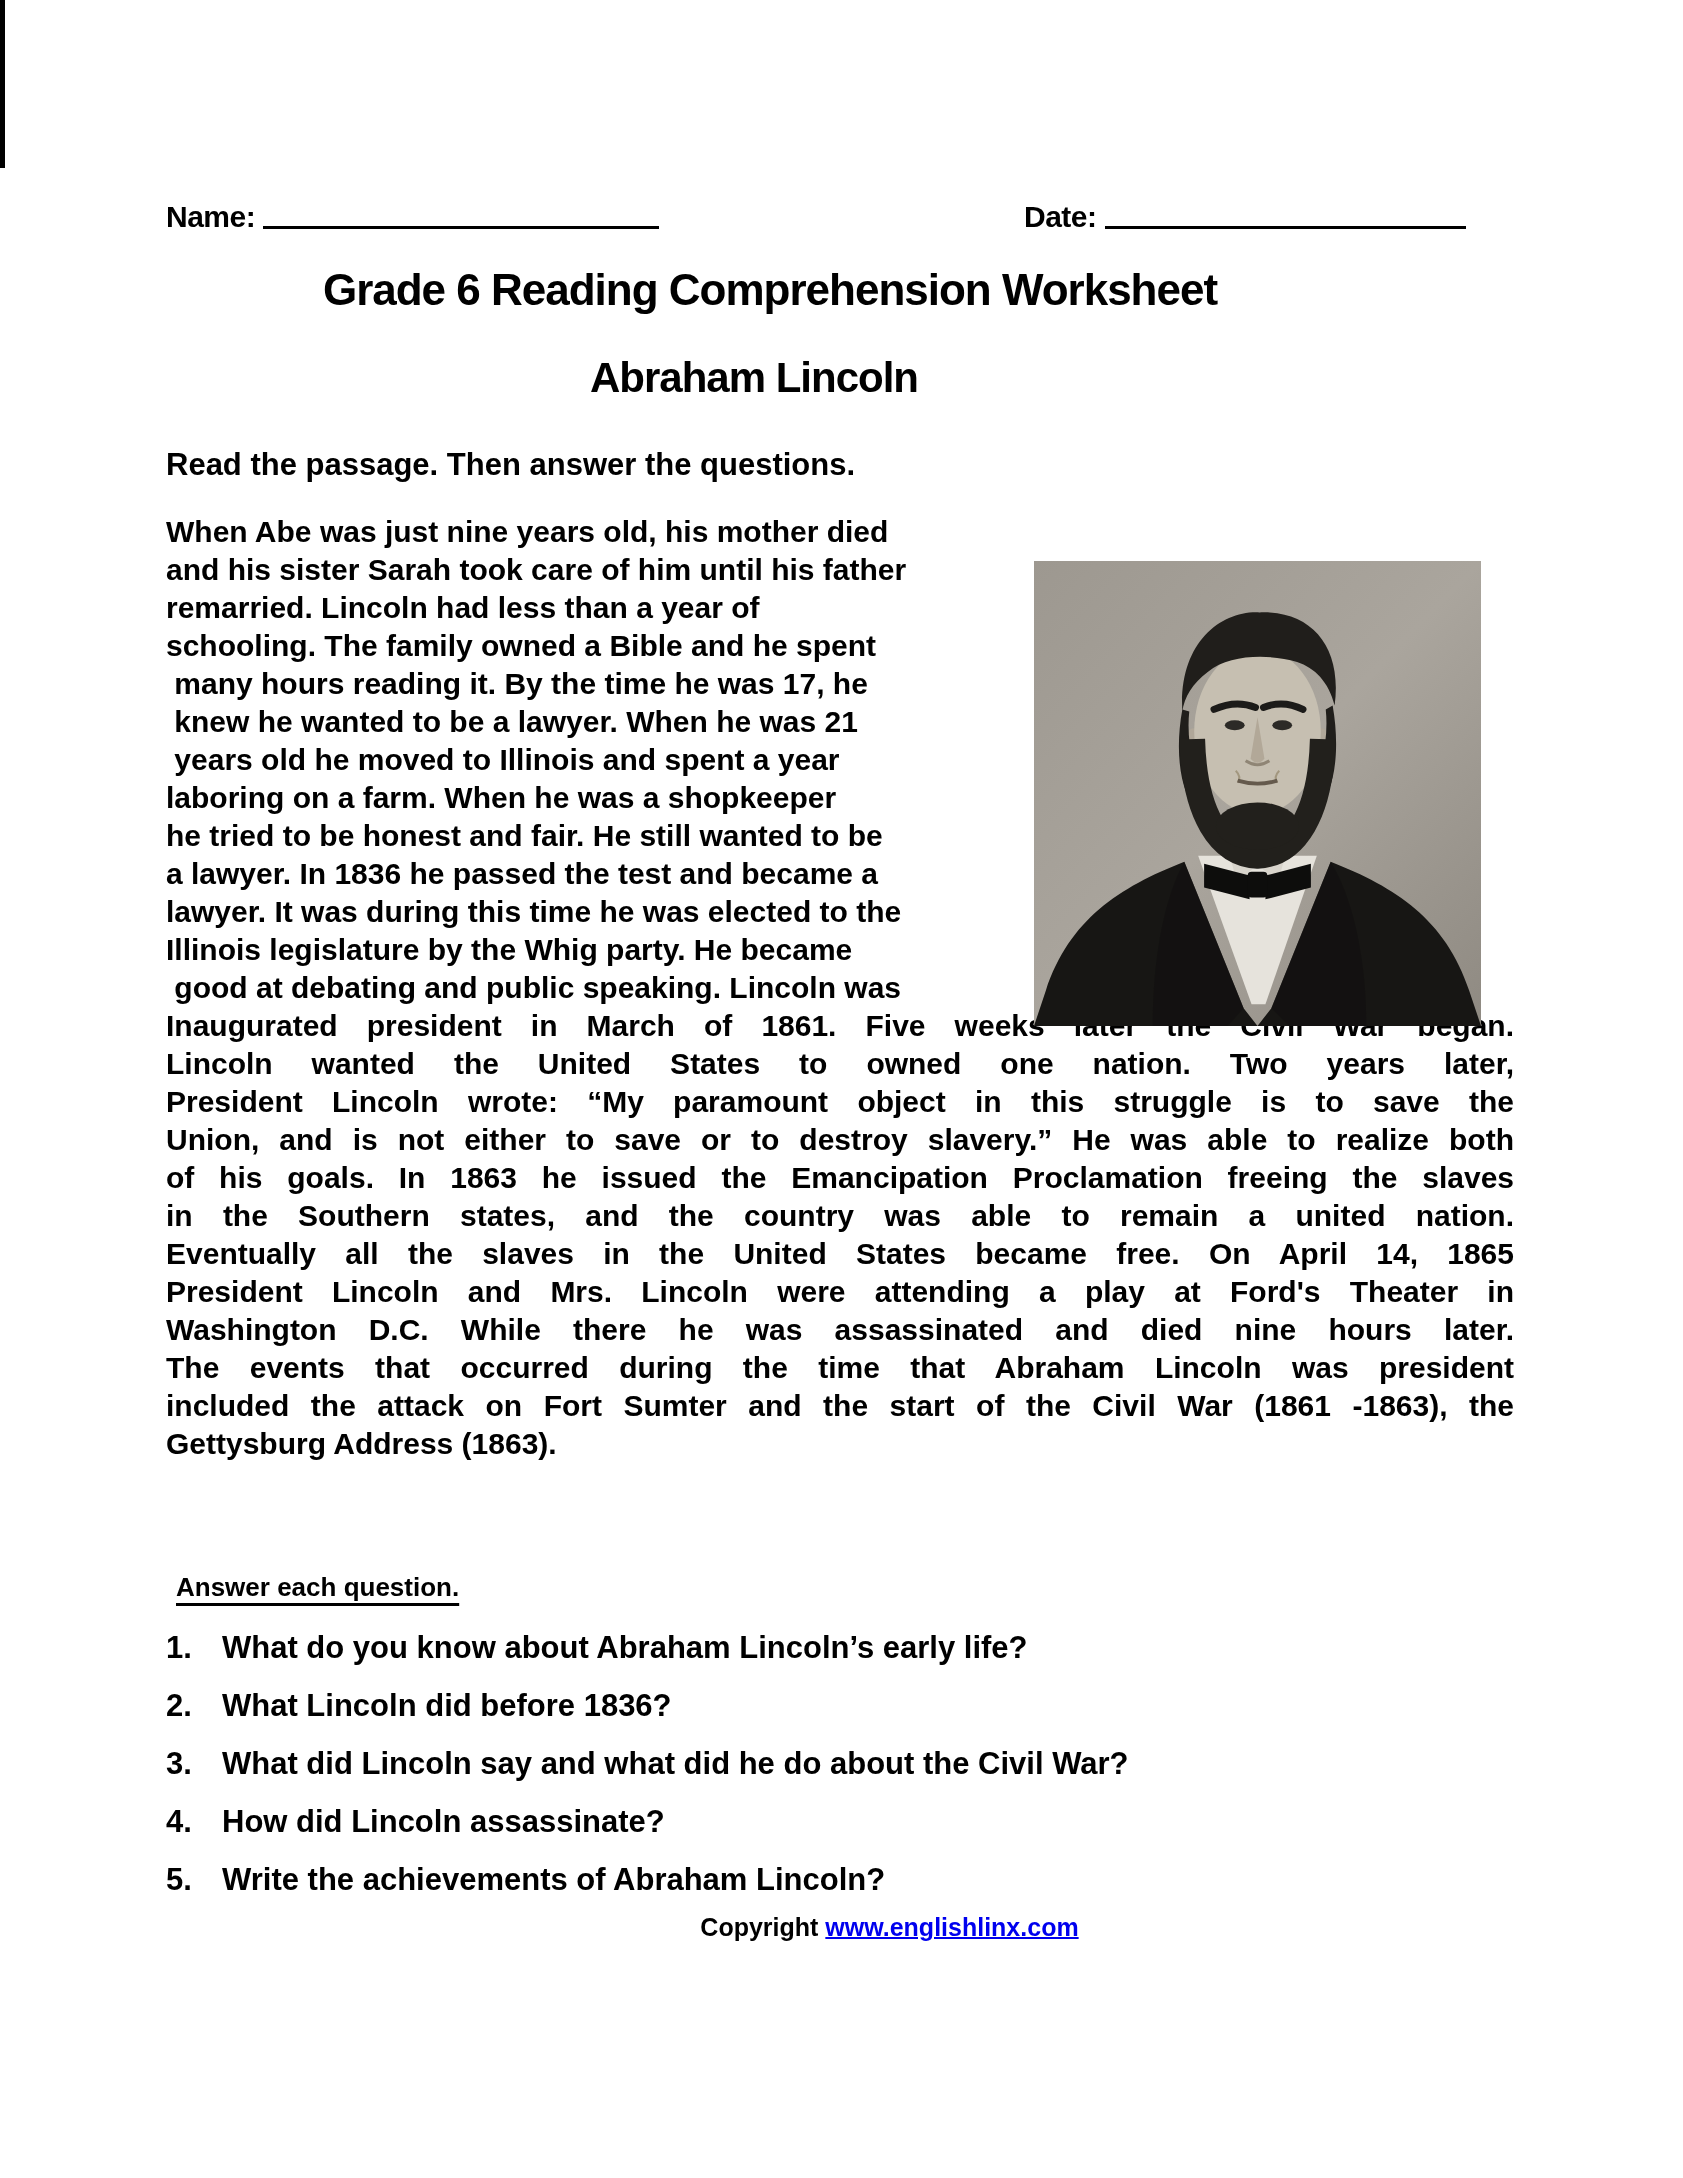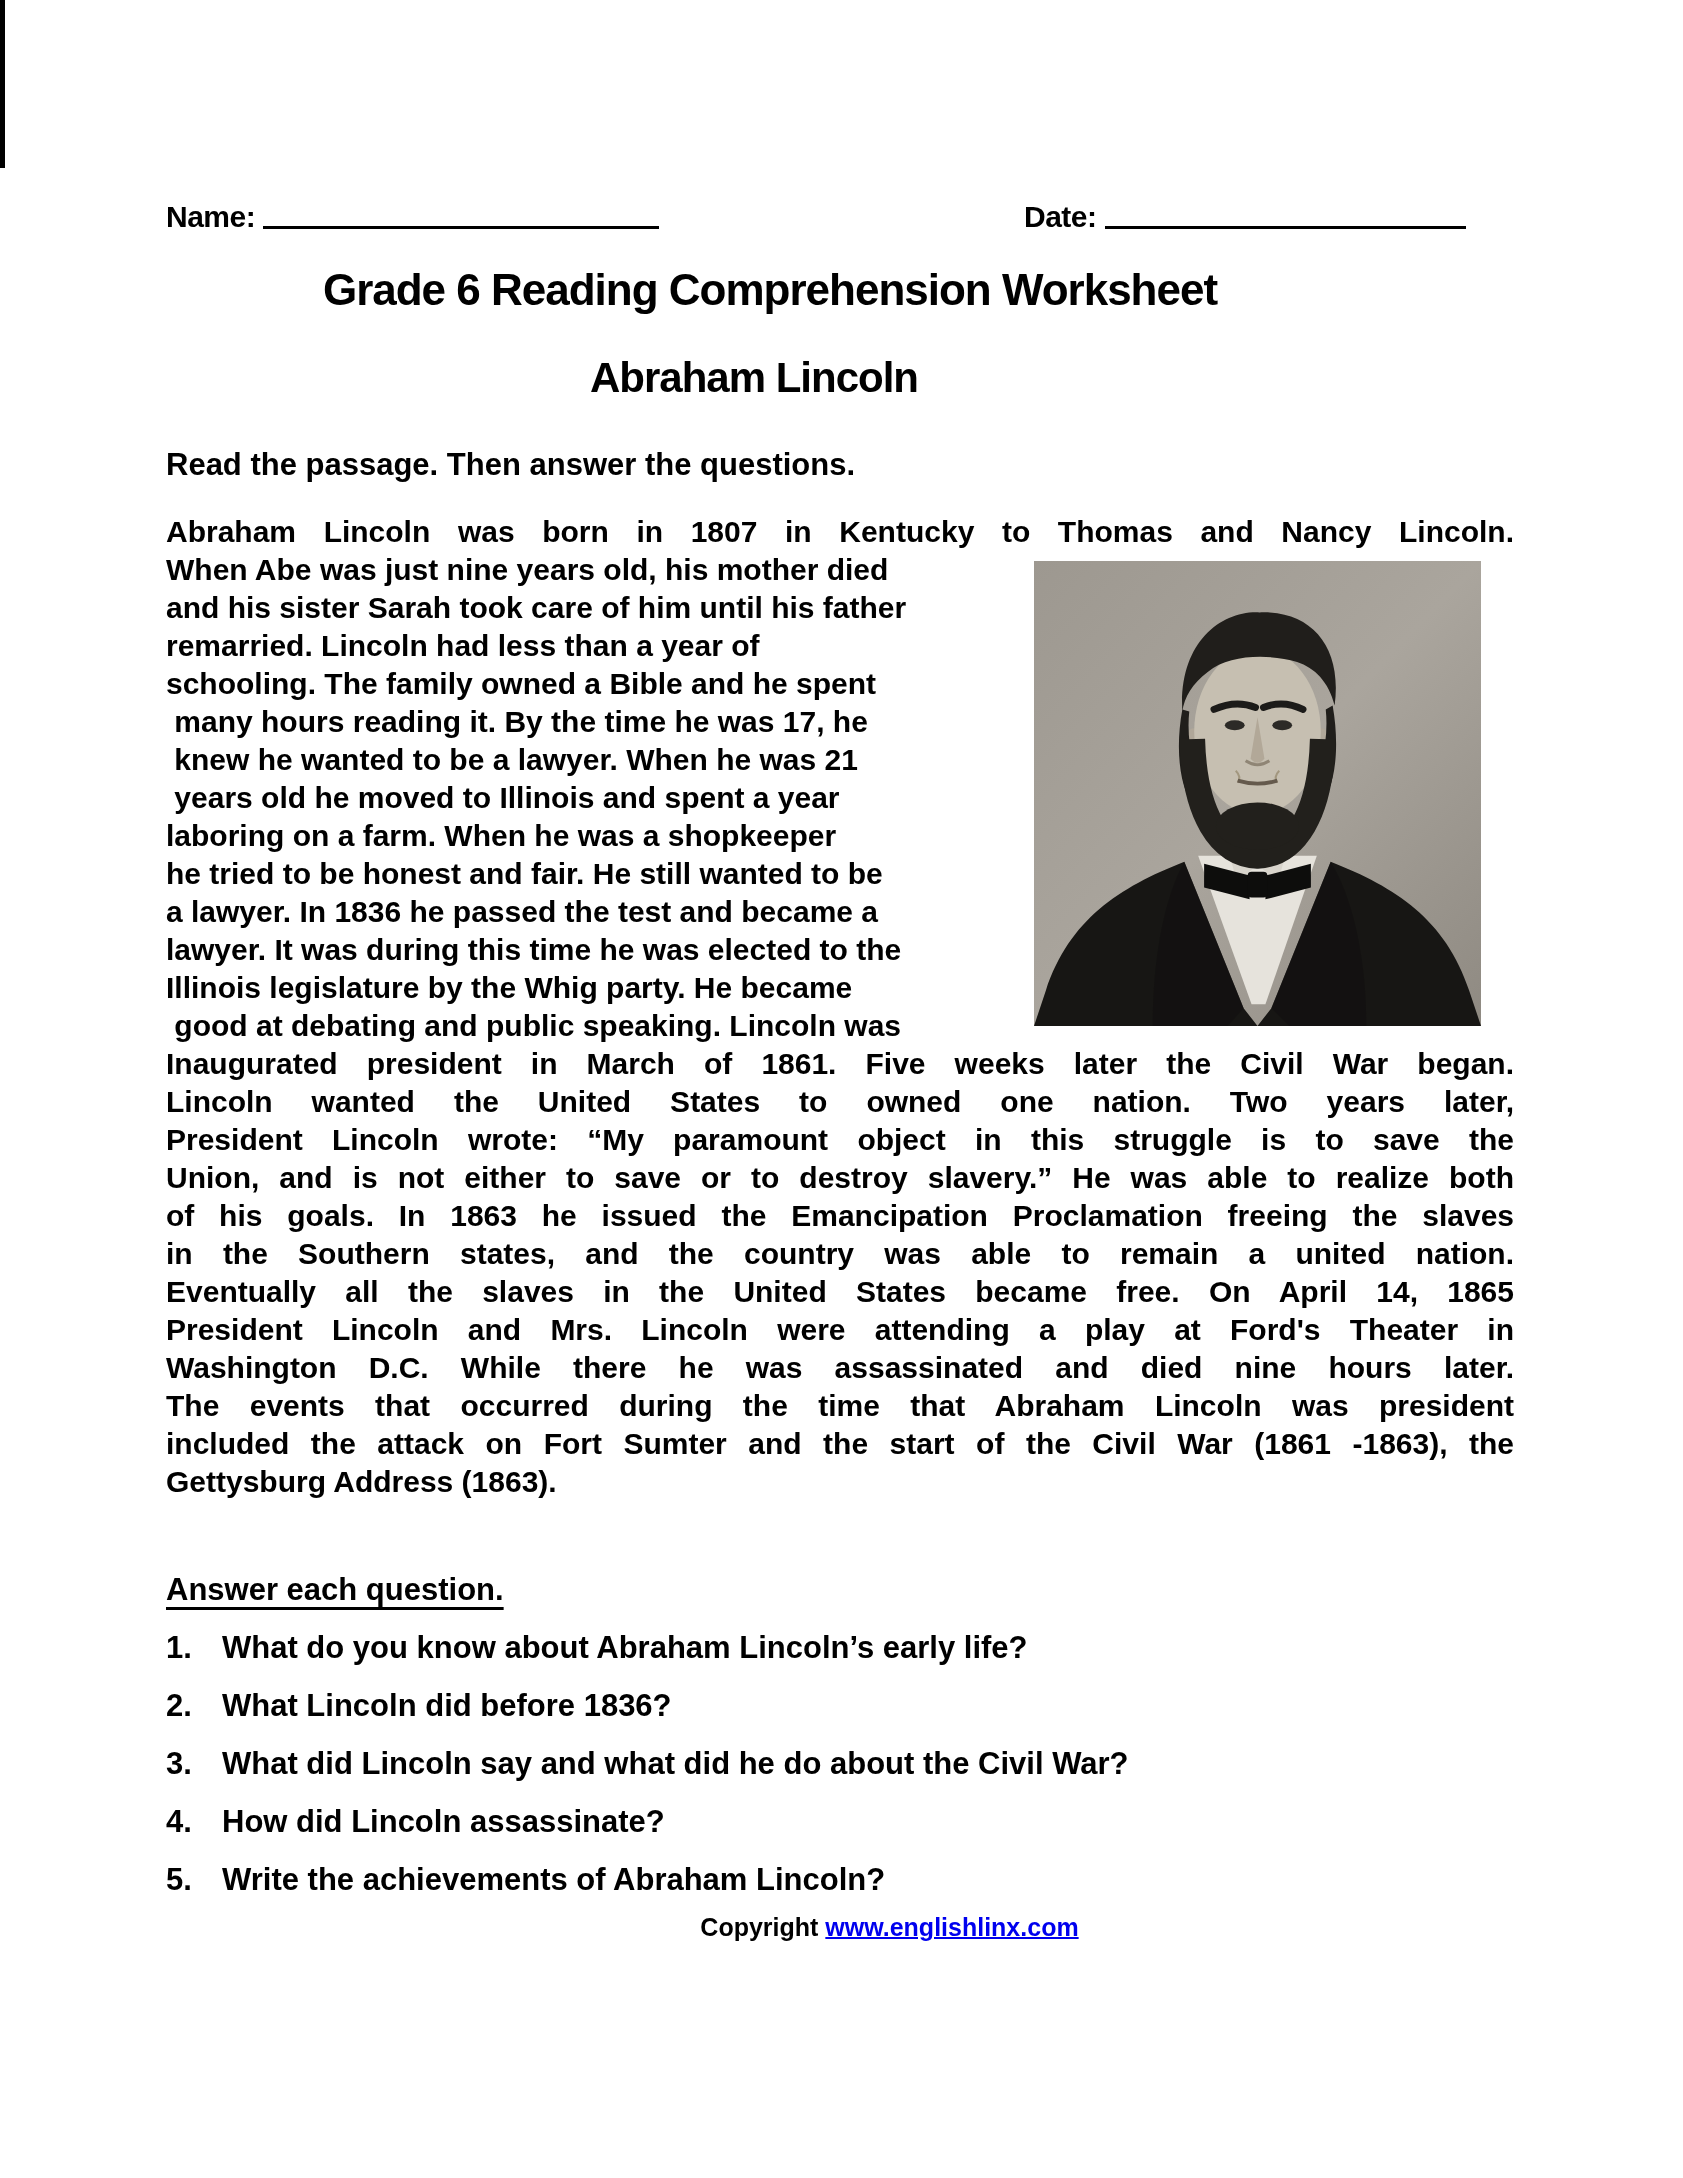--- a/index.html
+++ b/index.html
@@ -37,21 +37,21 @@
   .pline.j{white-space:normal;text-align:justify;text-align-last:justify;}
 
   
   .photo{
     position:absolute;left:868px;top:48px;width:447px;height:465px;overflow:hidden;
   }
   .photo svg{display:block;width:100%;height:100%;}
 
   
   .q-heading{
-    position:absolute;left:166px;top:1572px;font-size:31px;font-weight:bold;
+    position:absolute;left:176px;top:1572px;font-size:26px;font-weight:bold;
     text-decoration:underline;text-decoration-thickness:3px;text-underline-offset:7px;
   }
   .q-list{position:absolute;left:166px;top:1629px;width:1348px;}
   .qrow{display:flex;line-height:38px;margin-bottom:20px;font-size:31px;font-weight:bold;}
   .qnum{width:56px;flex:0 0 56px;}
   .qtext{flex:1;}
 
   
   .footer{
     position:absolute;left:0;top:1913px;width:1683px;text-align:center;
@@ -126,21 +126,20 @@
       <path d="M204,212 Q 210,218 206,224" fill="none" stroke="#a2977f" stroke-width="2"></path>
       <path d="M248,212 Q 242,218 246,224" fill="none" stroke="#a2977f" stroke-width="2"></path>
 
       <path d="M206,222 Q 226,228 246,222" fill="none" stroke="#655a4d" stroke-width="4"></path>
 
       <path d="M160,180 C162,256 188,296 226,298 C264,296 290,256 292,180" fill="none" stroke="#22201c" stroke-width="26"></path>
       <ellipse cx="226" cy="268" rx="42" ry="24" fill="#22201c"></ellipse>
     </svg>
   </div>
 
-<div class="pline j">Abraham Lincoln was born in 1807 in Kentucky to Thomas and Nancy Lincoln.</div>
     <div class="pline">When Abe was just nine years old, his mother died</div>
     <div class="pline">and his sister Sarah took care of him until his father</div>
     <div class="pline">remarried. Lincoln had less than a year of</div>
     <div class="pline">schooling. The family owned a Bible and he spent</div>
     <div class="pline"> many hours reading it. By the time he was 17, he</div>
     <div class="pline"> knew he wanted to be a lawyer. When he was 21</div>
     <div class="pline"> years old he moved to Illinois and spent a year</div>
     <div class="pline">laboring on a farm. When he was a shopkeeper</div>
     <div class="pline">he tried to be honest and fair. He still wanted to be</div>
     <div class="pline">a lawyer. In 1836 he passed the test and became a</div>

